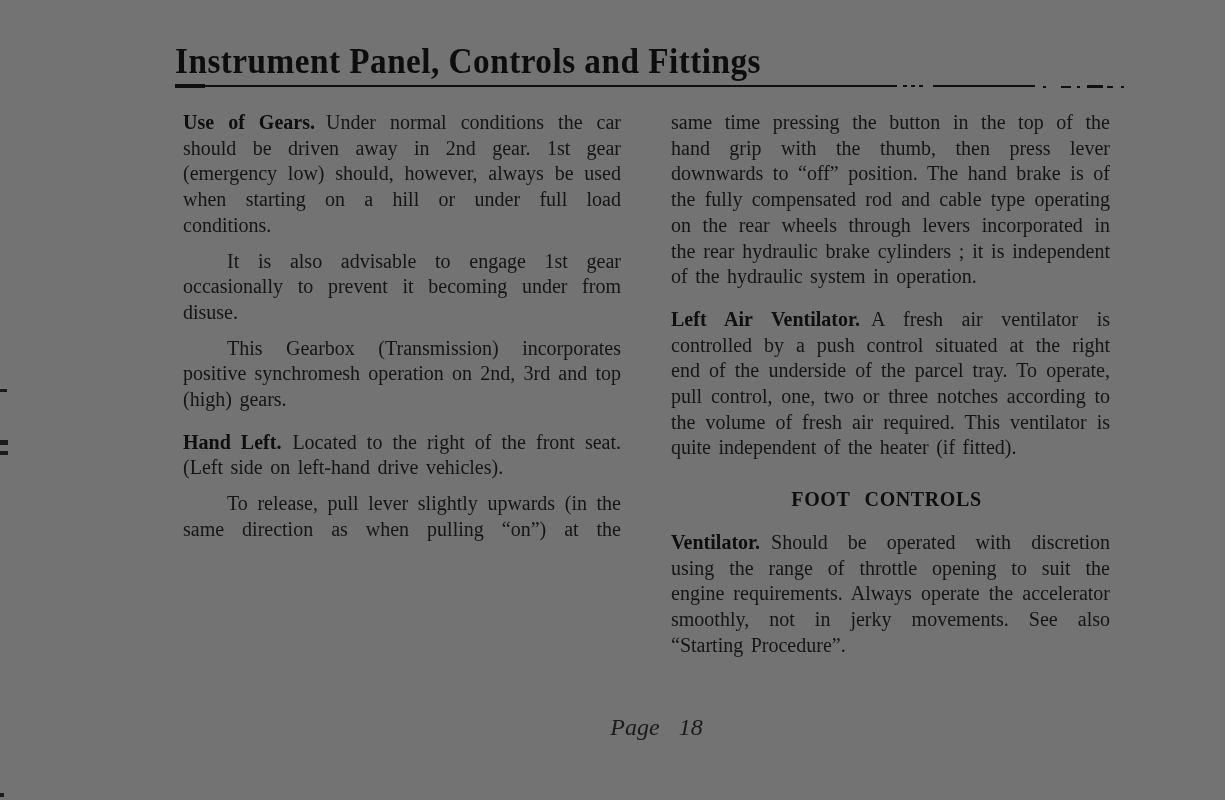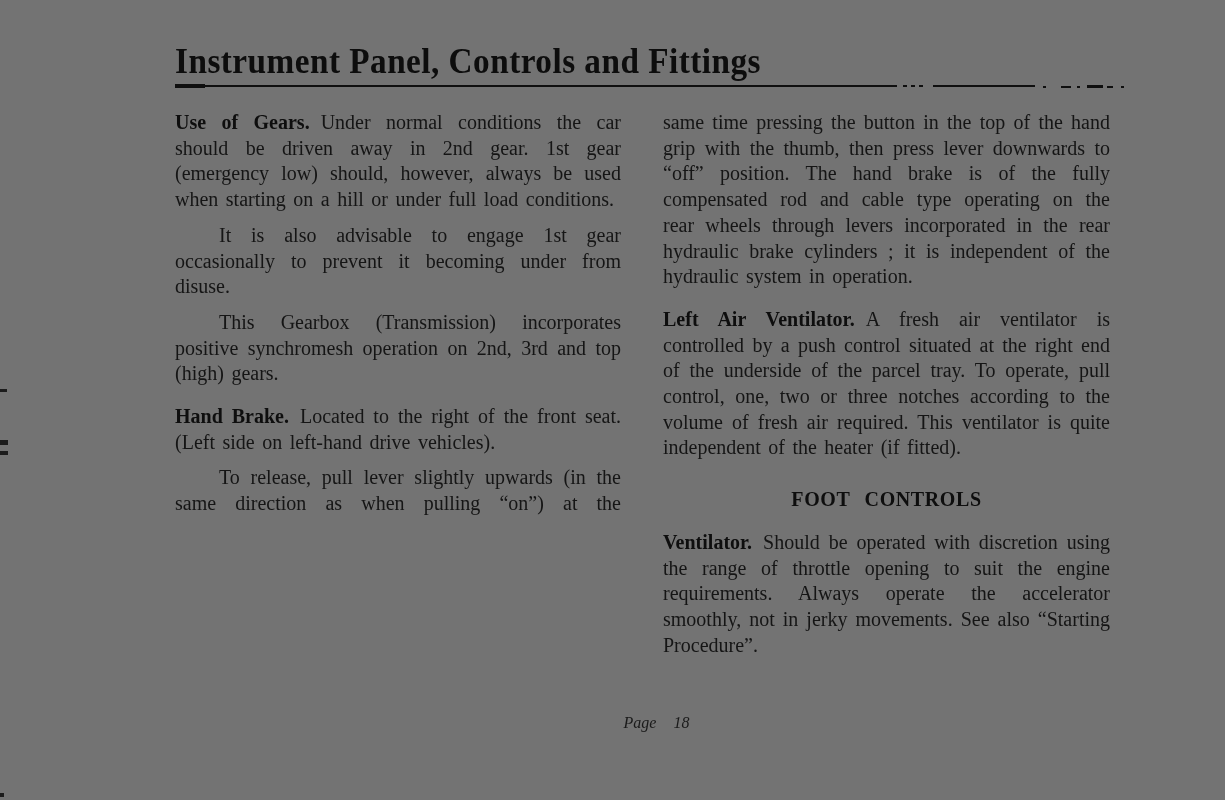--- a/index.html
+++ b/index.html
@@ -45,42 +45,42 @@
     position: absolute;
     top: 110px;
     font-size: 20px;
     line-height: 25.7px;
     text-align: justify;
     word-spacing: 2.5px;
     color: #151515;
   }
   .col-left  { left: 175px; width: 446px; }
   .col-right { left: 663px; width: 447px; }
-  .col p { margin: 0 0 10px 0; font-family: Liberation Serif, serif; }
+  .col p { margin: 0 0 10px 8px; font-family: Liberation Serif, serif; }
   .lead { font-weight: bold; margin-right: 11px; color: #0e0e0e; }
   .indent { text-indent: 44px; }
   .sect { margin-top: 17px !important; }
   .stretch-last { text-align-last: justify; }
   .foot-controls {
     margin: 26px 0 17px 0;
     text-align-last: center;
     font-weight: bold;
     font-size: 20px;
     letter-spacing: 0.6px;
     word-spacing: 9px;
     color: #0e0e0e;
   }
   .footer {
     position: absolute;
     left: 175px;
     top: 714px;
     width: 963px;
     text-align: center;
     font-style: italic;
-    font-size: 16px;
+    font-size: 24px;
     word-spacing: 13px;
     color: #1a1a1a;
   }
   .artifact { position: absolute; background: #1c1c1c; }
   .a1 { left: 0; top: 389px; width: 7px; height: 3px; }
   .a2 { left: 0; top: 440px; width: 8px; height: 5px; }
   .a3 { left: 0; top: 451px; width: 8px; height: 4px; }
   .a4 { left: 0; top: 793px; width: 4px; height: 4px; }
 </style>
 </head>
@@ -109,21 +109,21 @@
     <p>
       <span class="lead">Use of Gears.</span><span>Under normal conditions the car should be driven away in 2nd gear. 1st gear (emergency low) should, however, always be used when starting on a hill or under full load conditions.</span>
     </p>
     <p class="indent">
       <span>It is also advisable to engage 1st gear occasionally to prevent it becoming under from disuse.</span>
     </p>
     <p class="indent">
       <span>This Gearbox (Transmission) incorporates positive synchromesh operation on 2nd, 3rd and top (high) gears.</span>
     </p>
     <p class="sect">
-      <span class="lead">Hand Brake.</span><span>Located to the right of the front seat. (Left side on left-hand drive vehicles).</span>
+      <span class="lead">Hand Left.</span><span>Located to the right of the front seat. (Left side on left-hand drive vehicles).</span>
     </p>
     <p class="indent stretch-last">
       <span>To release, pull lever slightly upwards (in the same direction as when pulling “on”) at the</span>
     </p>
   </div>
 
   <div class="col col-right">
     <p>
       <span>same time pressing the button in the top of the hand grip with the thumb, then press lever downwards to “off” position. The hand brake is of the fully compensated rod and cable type operating on the rear wheels through levers incorporated in the rear hydraulic brake cylinders ; it is independent of the hydraulic system in operation.</span>
     </p>

